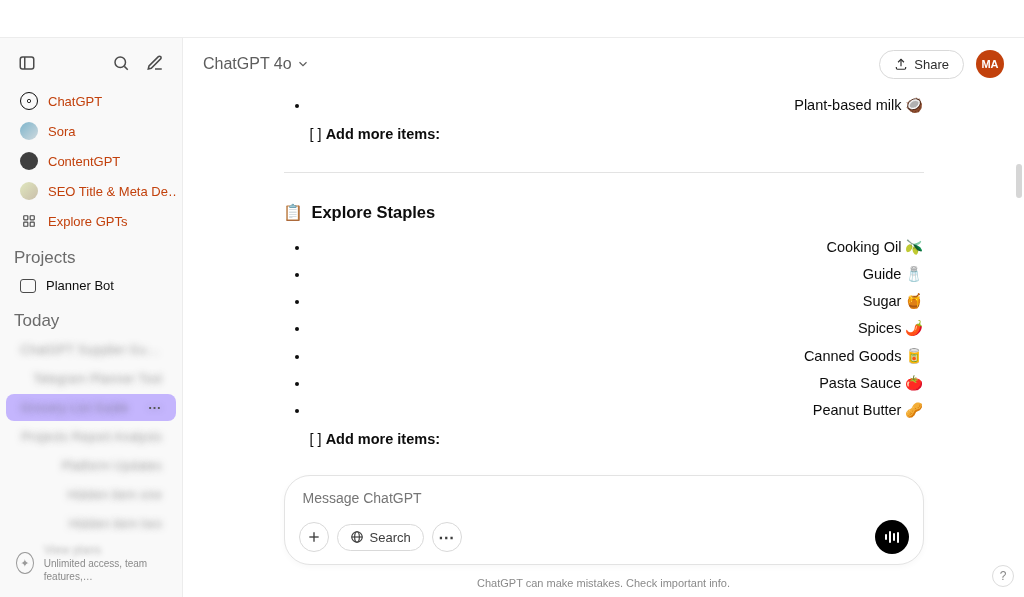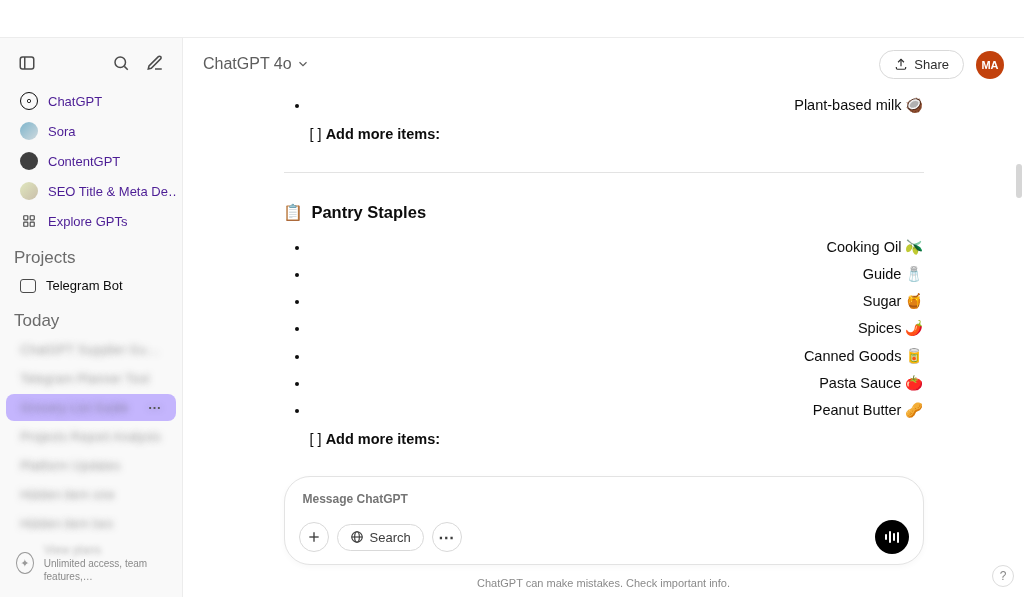--- a/index.html
+++ b/index.html
@@ -50,21 +50,21 @@
     }
     .icon-group { display: flex; gap: 4px; }
     .sidebar-item {
       display: flex;
       align-items: center;
       gap: 10px;
       padding: 5px 14px;
       cursor: pointer;
       border-radius: 8px;
       margin: 1px 6px;
-      color: #4c1d95;
+      color: #c2410c;
       white-space: nowrap;
       overflow: hidden;
       text-overflow: ellipsis;
     }
     .sidebar-ico {
       width: 18px;
       height: 18px;
       flex-shrink: 0;
       display: flex;
       align-items: center;
@@ -103,21 +103,21 @@
       margin: 1px 6px;
       border-radius: 8px;
       cursor: pointer;
       font-size: 13px;
       white-space: nowrap;
       overflow: hidden;
       text-overflow: ellipsis;
       position: relative;
       color: #444;
     }
-    .chat-item.blurred { color: transparent; text-shadow: 0 0 6px rgba(80,80,80,0.5); }
+    .chat-item.blurred { color: transparent; text-shadow: 0 0 6px rgba(80,80,80,0.5); text-align: right; }
     .chat-item.active { background: #c4b5fd; display:flex; align-items:center; justify-content:space-between; }
     .chat-item .more-dots { color: #555; font-weight: bold; letter-spacing: 1px; }
     .upgrade-box {
       position: absolute;
       bottom: 8px;
       left: 8px;
       right: 8px;
       display: flex;
       align-items: center;
       gap: 10px;
@@ -173,21 +173,21 @@
       border-radius: 50%;
       background: #c2410c;
       color: #fff;
       display: flex;
       align-items: center;
       justify-content: center;
       font-size: 11px;
       font-weight: 600;
       margin-left: 12px;
     }
-    .header-right { display: flex; align-items: flex-end; }
+    .header-right { display: flex; align-items: flex-start; }
     .content {
       flex: 1;
       overflow-y: auto;
       padding: 0 20px;
     }
     .article {
       max-width: 640px;
       margin: 0 auto;
       font-size: 14.5px;
       line-height: 1.6;
@@ -219,24 +219,23 @@
       border: 1px solid #e3e3e3;
       border-radius: 26px;
       padding: 12px 14px 10px 14px;
       background: #fff;
       box-shadow: 0 2px 6px rgba(0,0,0,0.03);
     }
     .composer-input {
       border: none;
       outline: none;
       width: 100%;
-      font-size: 12px;
+      font-size: 14px;
       color: #6d28d9;
       padding: 2px 4px 14px 4px;
-      font-weight: bold;
     }
     .composer-row {
       display: flex;
       align-items: center;
       justify-content: space-between;
     }
     .composer-left { display: flex; align-items: center; gap: 8px; }
     .pill {
       border: 1px solid #d9d9d9;
       border-radius: 16px;
@@ -353,21 +352,21 @@
             <rect x="3" y="14" width="7" height="7" rx="1"></rect>
             <rect x="14" y="14" width="7" height="7" rx="1"></rect>
           </svg>
       </span>
       <span>Explore GPTs</span>
     </div>
 
     <div class="section-label">Projects</div>
     <div class="project-item">
       <span class="project-ico"></span>
-      <span>Telegram Bot</span>
+      <span>Planner Bot</span>
     </div>
 
     <div class="section-label">Today</div>
     <div class="chat-item blurred">ChatGPT Supplier Guide</div>
     <div class="chat-item blurred">Telegram Planner Tool</div>
     <div class="chat-item blurred active">
       <span>Grocery List Guide</span>
       <span class="more-dots">⋯</span>
     </div>
     <div class="chat-item blurred">Projects Report Analysis</div>
@@ -409,21 +408,21 @@
       <div class="article">
         <ul>
           <li>Plant-based milk 🥥</li>
         </ul>
         <div class="add-more">
           <span>[ ] </span><b>Add more items:</b>
         </div>
         <hr class="hr">
         <div class="section-head">
           <span class="notepad-ico">📋</span>
-          <span>Pantry Staples</span>
+          <span>Explore Staples</span>
         </div>
         <ul>
           <li>Cooking Oil 🫒</li>
           <li>Guide 🧂</li>
           <li>Sugar 🍯</li>
           <li>Spices 🌶️</li>
           <li>Canned Goods 🥫</li>
           <li>Pasta Sauce 🍅</li>
           <li>Peanut Butter 🥜</li>
         </ul>

